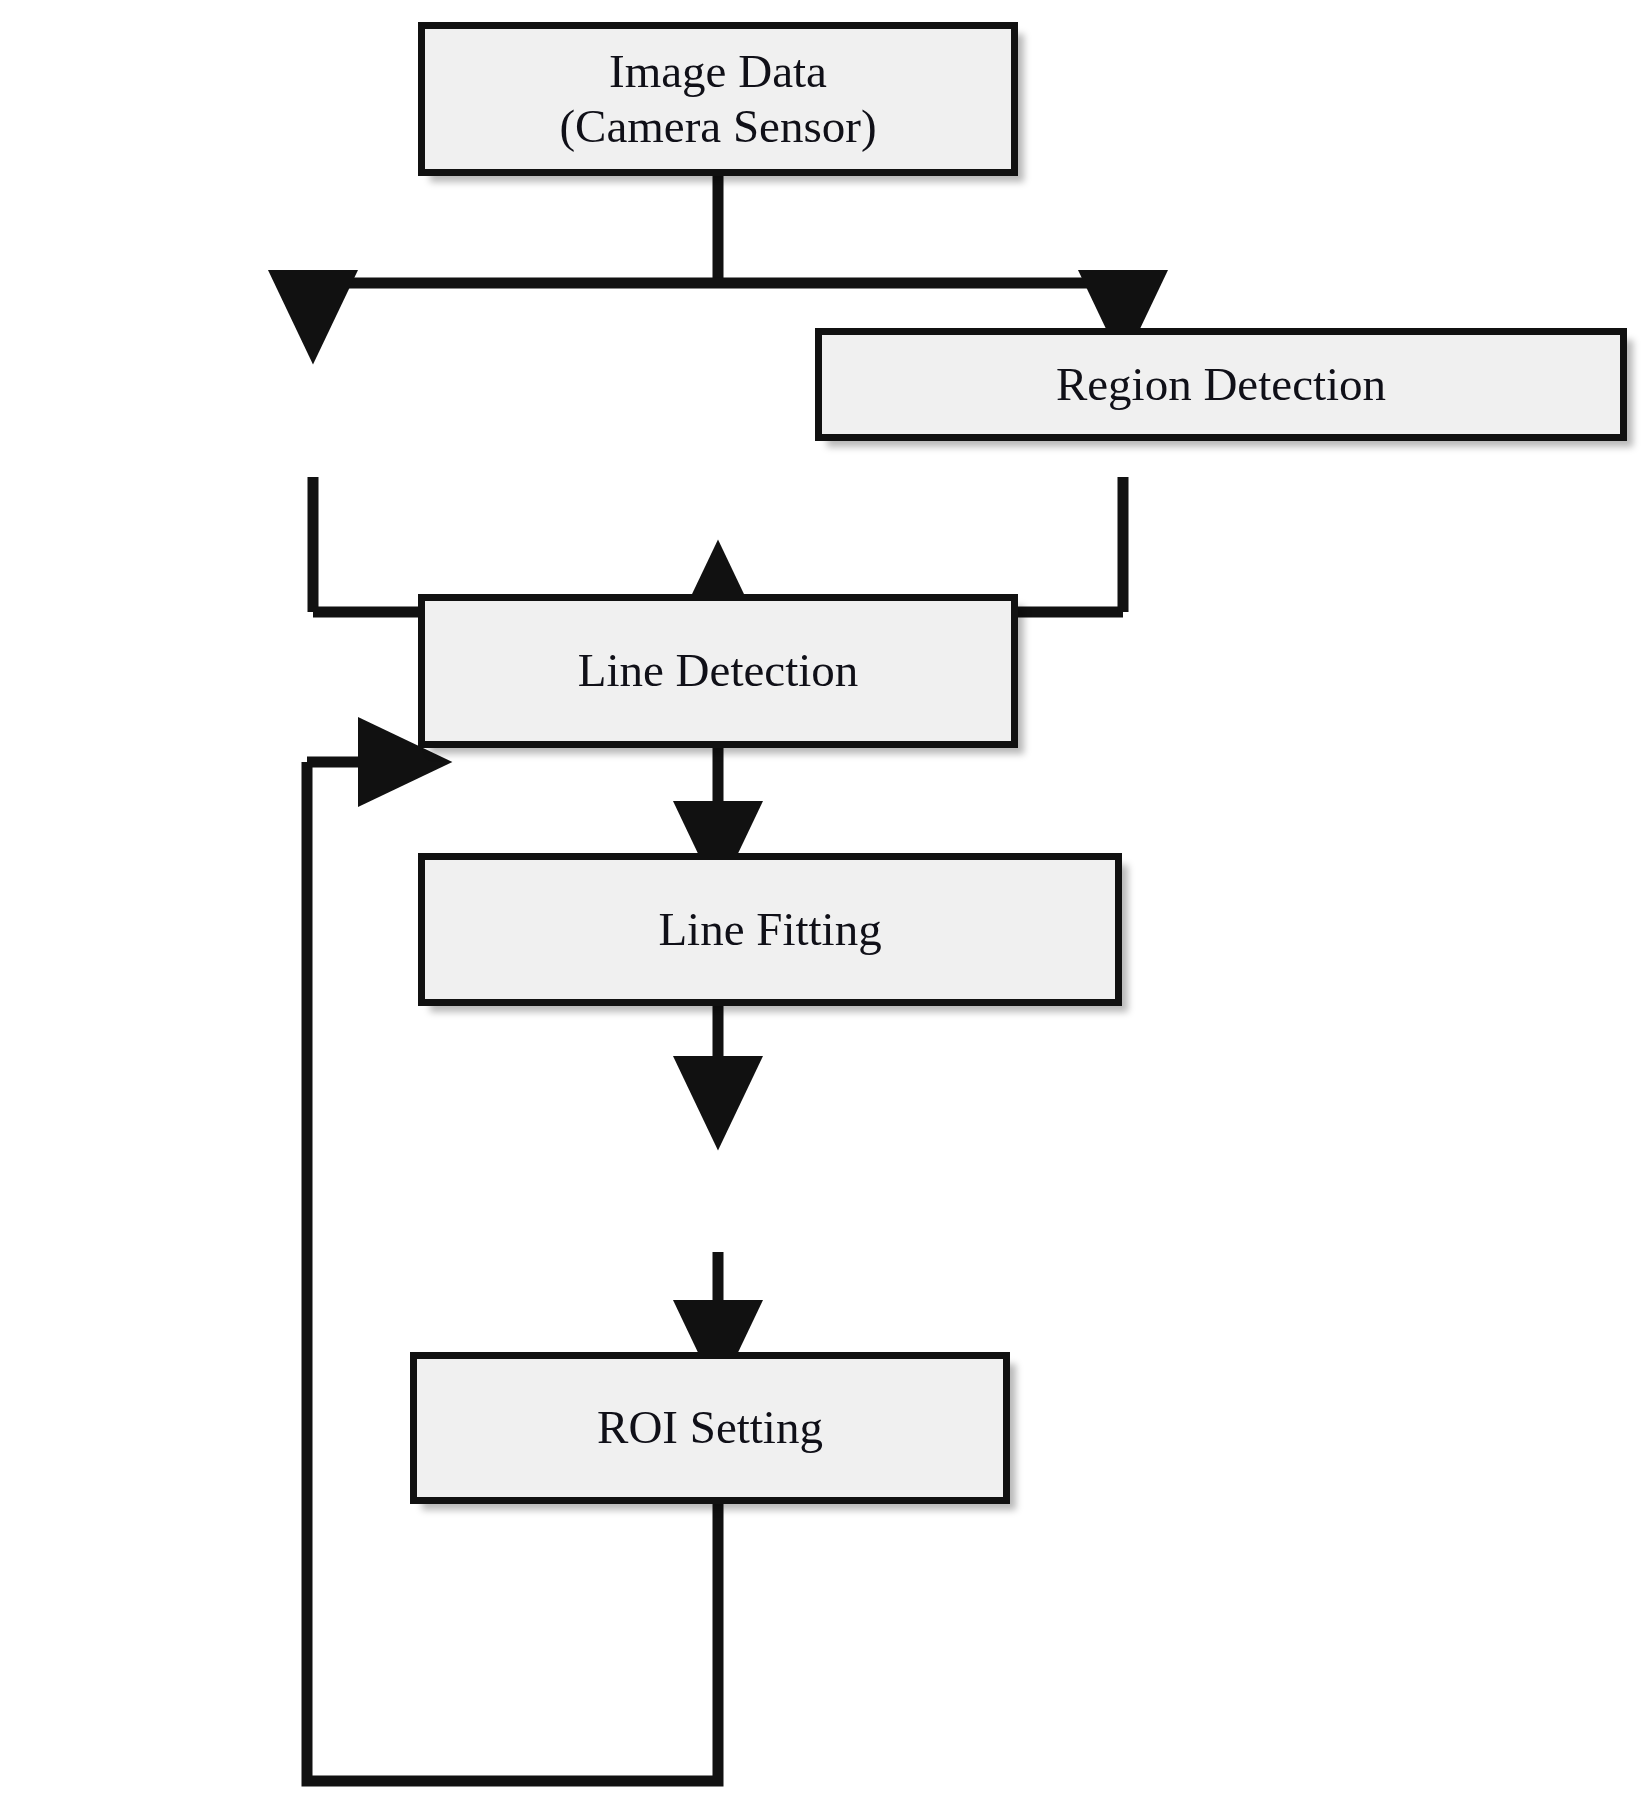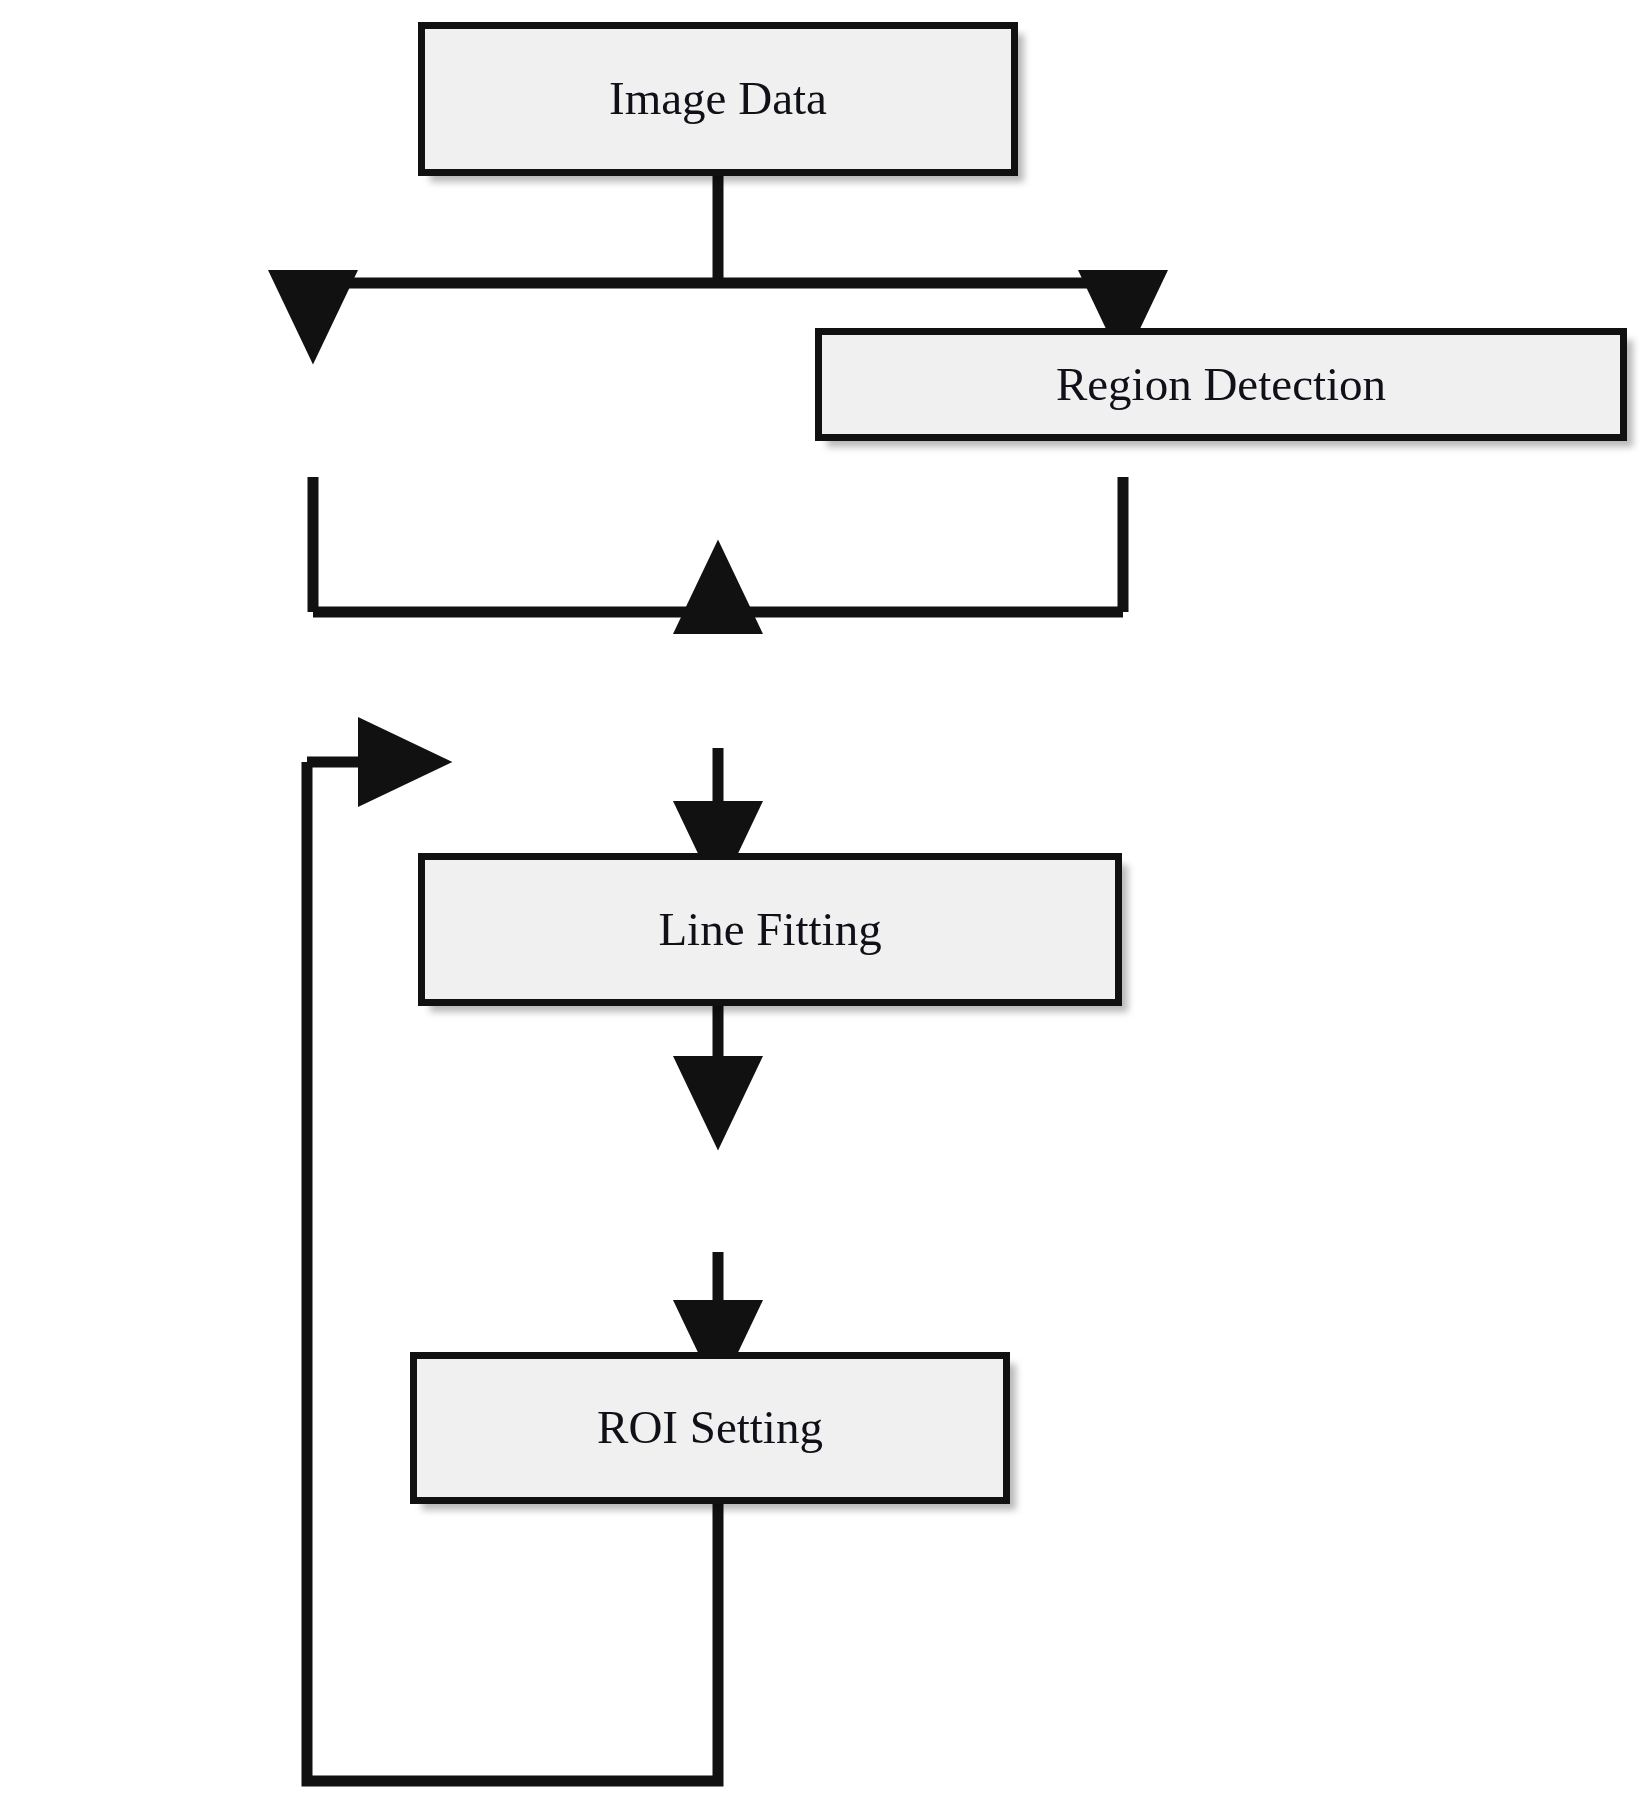--- a/index.html
+++ b/index.html
@@ -104,28 +104,32 @@
 
     <g>
       <path d="M718,1504 L718,1781 L307,1781 L307,762" stroke="#111111" stroke-width="11" fill="none"></path>
       <path d="M307,762 L404,762" stroke="#111111" stroke-width="11" fill="none" marker-end="url(#arrowhead)"></path>
     </g>
   </svg>
 
   <div class="node n-image-data">
     <span class="label">
       <span>Image Data</span><br>
+      <span>(Camera Sensor)</span>
     </span>
   </div>
 
 
   <div class="node n-region-det">
     <span class="label">Region Detection</span>
   </div>
 
+  <div class="node n-line-det">
+    <span class="label">Line Detection</span>
+  </div>
 
   <div class="node n-line-fit">
     <span class="label">Line Fitting</span>
   </div>
 
 
   <div class="node n-roi">
     <span class="label">ROI Setting</span>
   </div>
 

